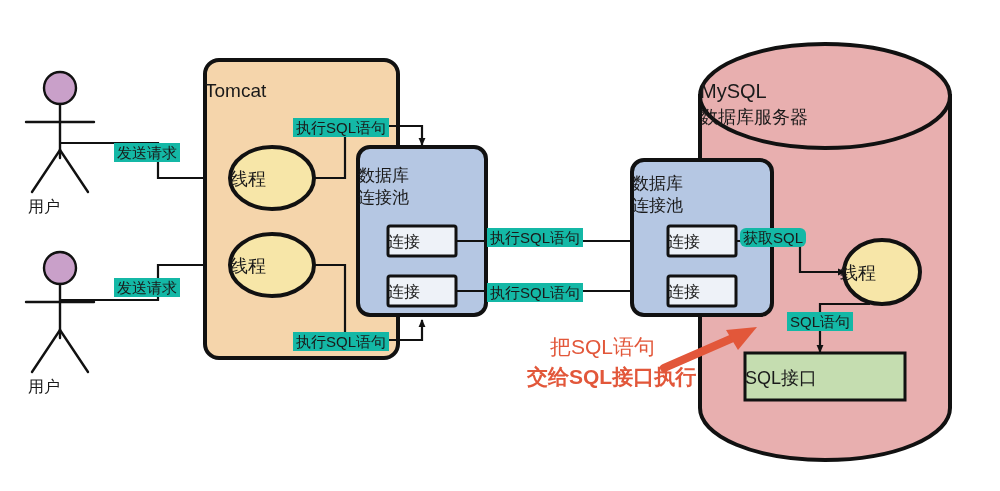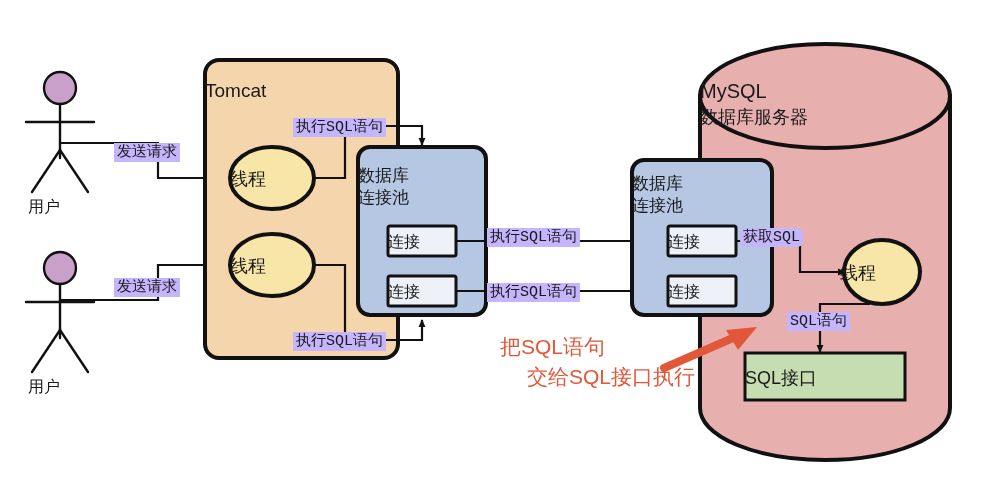--- a/index.html
+++ b/index.html
@@ -1,22 +1,22 @@
 <!DOCTYPE html>
 <html><head>
 <meta charset="utf-8">
 <style>
   html,body{margin:0;padding:0;background:#ffffff;}
   body{width:1000px;height:491px;overflow:hidden;
        font-family:"Liberation Sans","DejaVu Sans",sans-serif;}
   #stage{position:relative;width:1000px;height:491px;background:#fff;}
   #stage svg{position:absolute;left:0;top:0;}
-  .lbl{position:absolute;background:#c4b5fd;color:#1a1a1a;
+  .lbl{position:absolute;background:#14b8a6;color:#1a1a1a;
        font-size:15px;line-height:1.15;white-space:nowrap;
-       font-family:Liberation Mono, monospace;}
+       font-family:Liberation Sans, sans-serif;}
   .ttl{position:absolute;color:#1a1a1a;white-space:nowrap;
        font-family:"Liberation Sans","DejaVu Sans",sans-serif;}
   .note{position:absolute;color:#e2573a;font-size:21px;line-height:1.25;
         white-space:nowrap;font-family:"Liberation Sans","DejaVu Sans",sans-serif;}
 </style>
 </head>
 <body>
 
 <div id="stage">
 
@@ -116,16 +116,16 @@
   <div class="ttl" style="left:700px;top:80px;width:250px;font-size:20px;">MySQL</div>
 
   <div class="lbl" style="left:740px;top:228px;padding:1px 3px;border-radius:6px;">获取SQL</div>
 
   <div class="ttl" style="left:840px;top:261px;width:84px;font-size:18px;">线程</div>
 
   <div class="lbl" style="left:787px;top:312px;padding:1px 3px;">SQL语句</div>
 
   <div class="ttl" style="left:745px;top:366px;width:180px;font-size:18px;">SQL接口</div>
 
-  <div class="note" style="left:500px;top:334px;">把SQL语句</div>
-  <div class="note" style="left:527px;top:364px;">交给SQL接口执行</div>
+  <div class="note" style="left:550px;top:334px;">把SQL语句</div>
+  <div class="note" style="left:527px;top:364px;font-weight:bold;">交给SQL接口执行</div>
 
 </div>
 
 </body></html>

